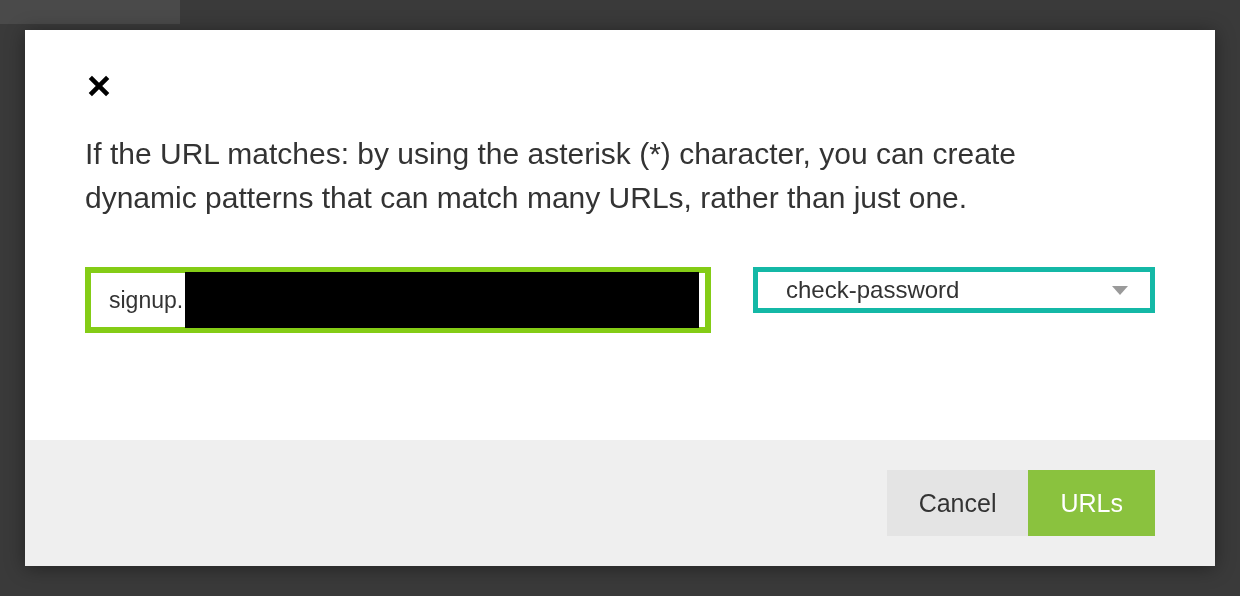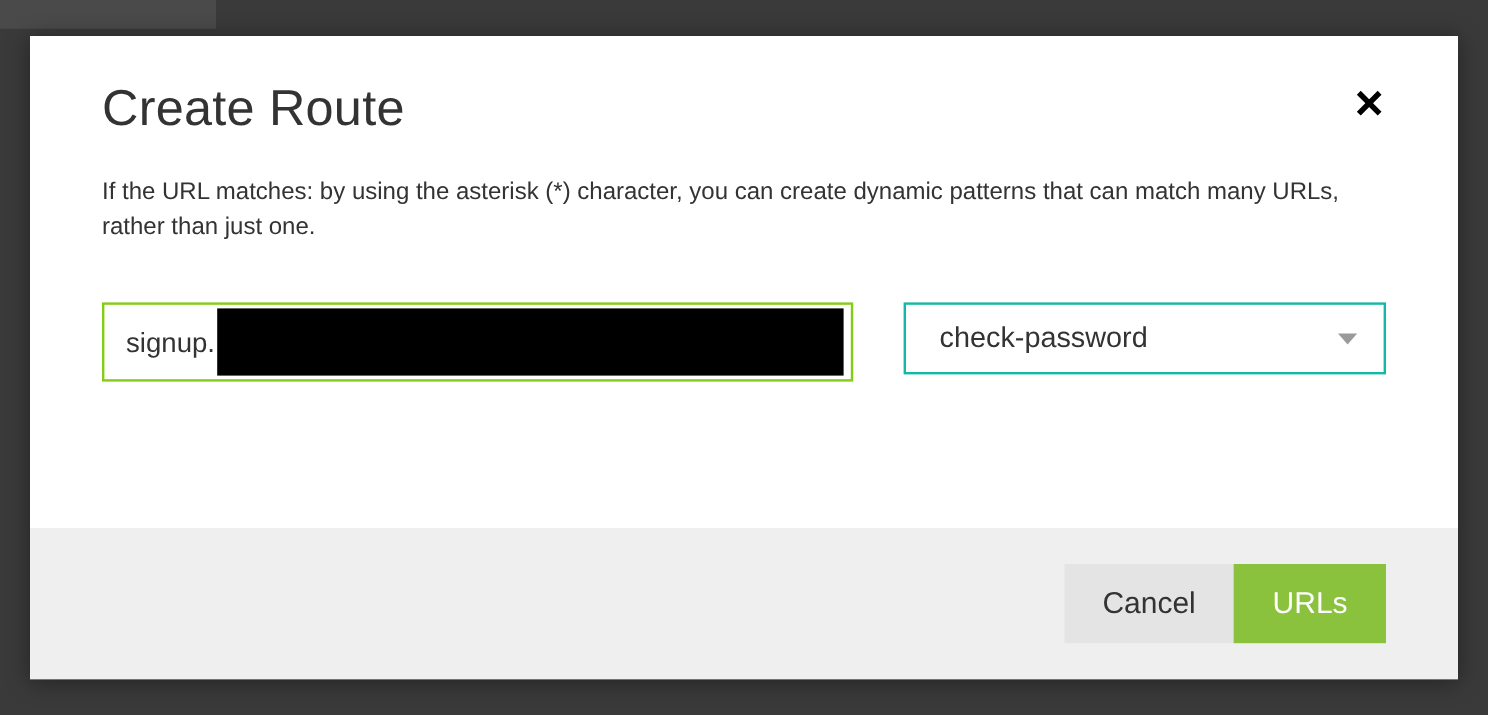--- a/index.html
+++ b/index.html
@@ -58,56 +58,56 @@
       align-items: center;
       justify-content: center;
       color: #000;
       margin-top: 6px;
     }
     .close-btn svg {
       width: 26px;
       height: 26px;
     }
     .description {
-      font-size: 20px;
+      font-size: 30px;
       line-height: 1.45;
       color: #333333;
       margin-bottom: 48px;
       max-width: 1040px;
     }
     .controls-row {
       display: flex;
       gap: 42px;
       align-items: stretch;
     }
     .url-field {
       flex: 0 0 626px;
       height: 66px;
-      border: 2px solid #84cc16;
+      border: 6px solid #84cc16;
       display: flex;
       align-items: center;
       padding: 4px 6px 4px 18px;
       font-size: 23px;
       color: #333;
       background: #fff;
     }
     .url-prefix {
       font-size: 23px;
       color: #333;
     }
     .url-redacted {
       flex: 1;
       height: 56px;
       background: #000000;
       margin-left: 2px;
     }
     .worker-select {
       flex: 1;
-      height: 60px;
-      border: 2px solid #14b8a6;
+      height: 46px;
+      border: 5px solid #14b8a6;
       display: flex;
       align-items: center;
       justify-content: space-between;
       padding: 0 22px 0 28px;
       font-size: 24px;
       color: #333;
       cursor: pointer;
       background: #fff;
     }
     .chevron-down {
@@ -146,21 +146,20 @@
     }
   </style>
 </head>
 <body>
 
 <div class="backdrop-tab"></div>
 
 <div class="modal">
   <div class="modal-body">
     <div class="modal-header">
-      <h1 class="modal-title">Create Route</h1>
       <div class="close-btn">
         <svg viewBox="0 0 24 24">
           <path d="M4 4 L20 20 M20 4 L4 20" stroke="#000" stroke-width="4.2" stroke-linecap="butt" fill="none"></path>
         </svg>
       </div>
     </div>
 
     <p class="description">If the URL matches: by using the asterisk (*) character, you can create dynamic patterns that can match many URLs, rather than just one.</p>
 
     <div class="controls-row">

